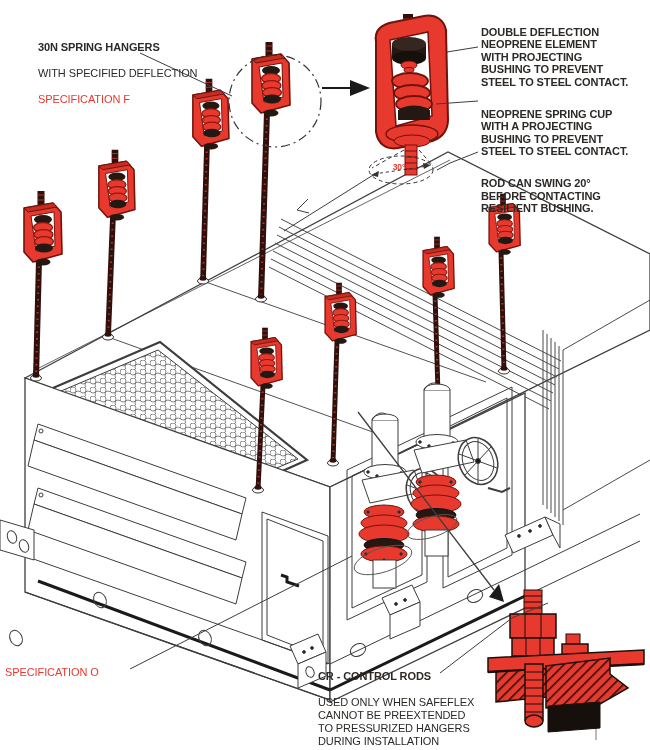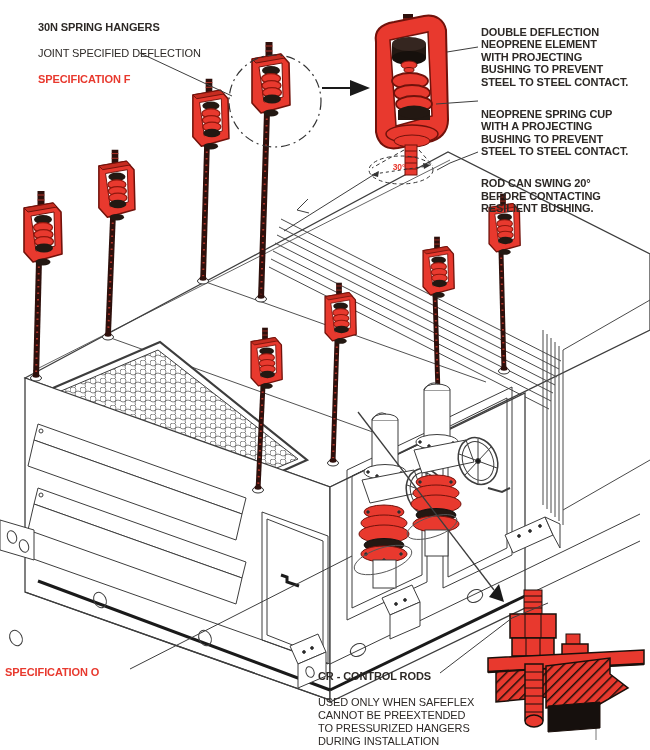--- a/index.html
+++ b/index.html
@@ -1,23 +1,23 @@
 <!DOCTYPE html>
 <html><head>
 <meta charset="utf-8">
 <style>
   html,body{margin:0;padding:0;background:#fff;}
   #stage{position:relative;width:650px;height:750px;background:#fff;overflow:hidden;
          font-family:"Liberation Sans",sans-serif;color:#2d2926;}
   #art{position:absolute;left:0;top:0;}
   .lbl{position:absolute;font-size:11px;line-height:13px;letter-spacing:-0.1px;white-space:pre-line;}
   .b{font-weight:bold;}
-  .red{color:#e8392e;font-weight:bold;}
+  .red{color:#e8392e;font-weight:normal;}
   .note{margin:0 0 7px 0;}
-  #lbl-hangers{left:38px;top:8px;}
+  #lbl-hangers{left:38px;top:28px;}
   #notes{left:481px;top:13px;width:168px;line-height:12.5px;font-weight:bold;}
   #lbl-ej{left:5px;top:653px;}
   #lbl-cr{left:318px;top:657px;}
   #lbl-deg{left:384px;top:163px;width:30px;text-align:center;color:#e8392e;
            font-weight:bold;font-size:8.5px;line-height:9px;}
 </style>
 </head>
 <body>
 
 <div id="stage">
@@ -357,21 +357,21 @@
     <polyline points="308,199 297,210 309,213"></polyline>
     <line x1="130" y1="669" x2="352" y2="556"></line>
     <polyline points="440,673 512,618 548,603"></polyline>
     <line x1="358" y1="412" x2="494" y2="590" stroke-width="1.3"></line>
     <polygon points="504,602 489,597 499,584" fill="#1a1a1a" stroke="none"></polygon>
   </g>
 </svg>
 
   <div class="lbl" id="lbl-hangers">
     <div class="b">30N SPRING HANGERS</div>
-    <div>JOINT SPECIFIED DEFLECTION</div>
+    <div>WITH SPECIFIED DEFLECTION</div>
     <div class="red">SPECIFICATION F</div>
   </div>
 
   <div class="lbl" id="notes">
     <div class="note">DOUBLE DEFLECTION
 NEOPRENE ELEMENT
 WITH PROJECTING
 BUSHING TO PREVENT
 STEEL TO STEEL CONTACT.</div>
     <div class="note">NEOPRENE SPRING CUP

